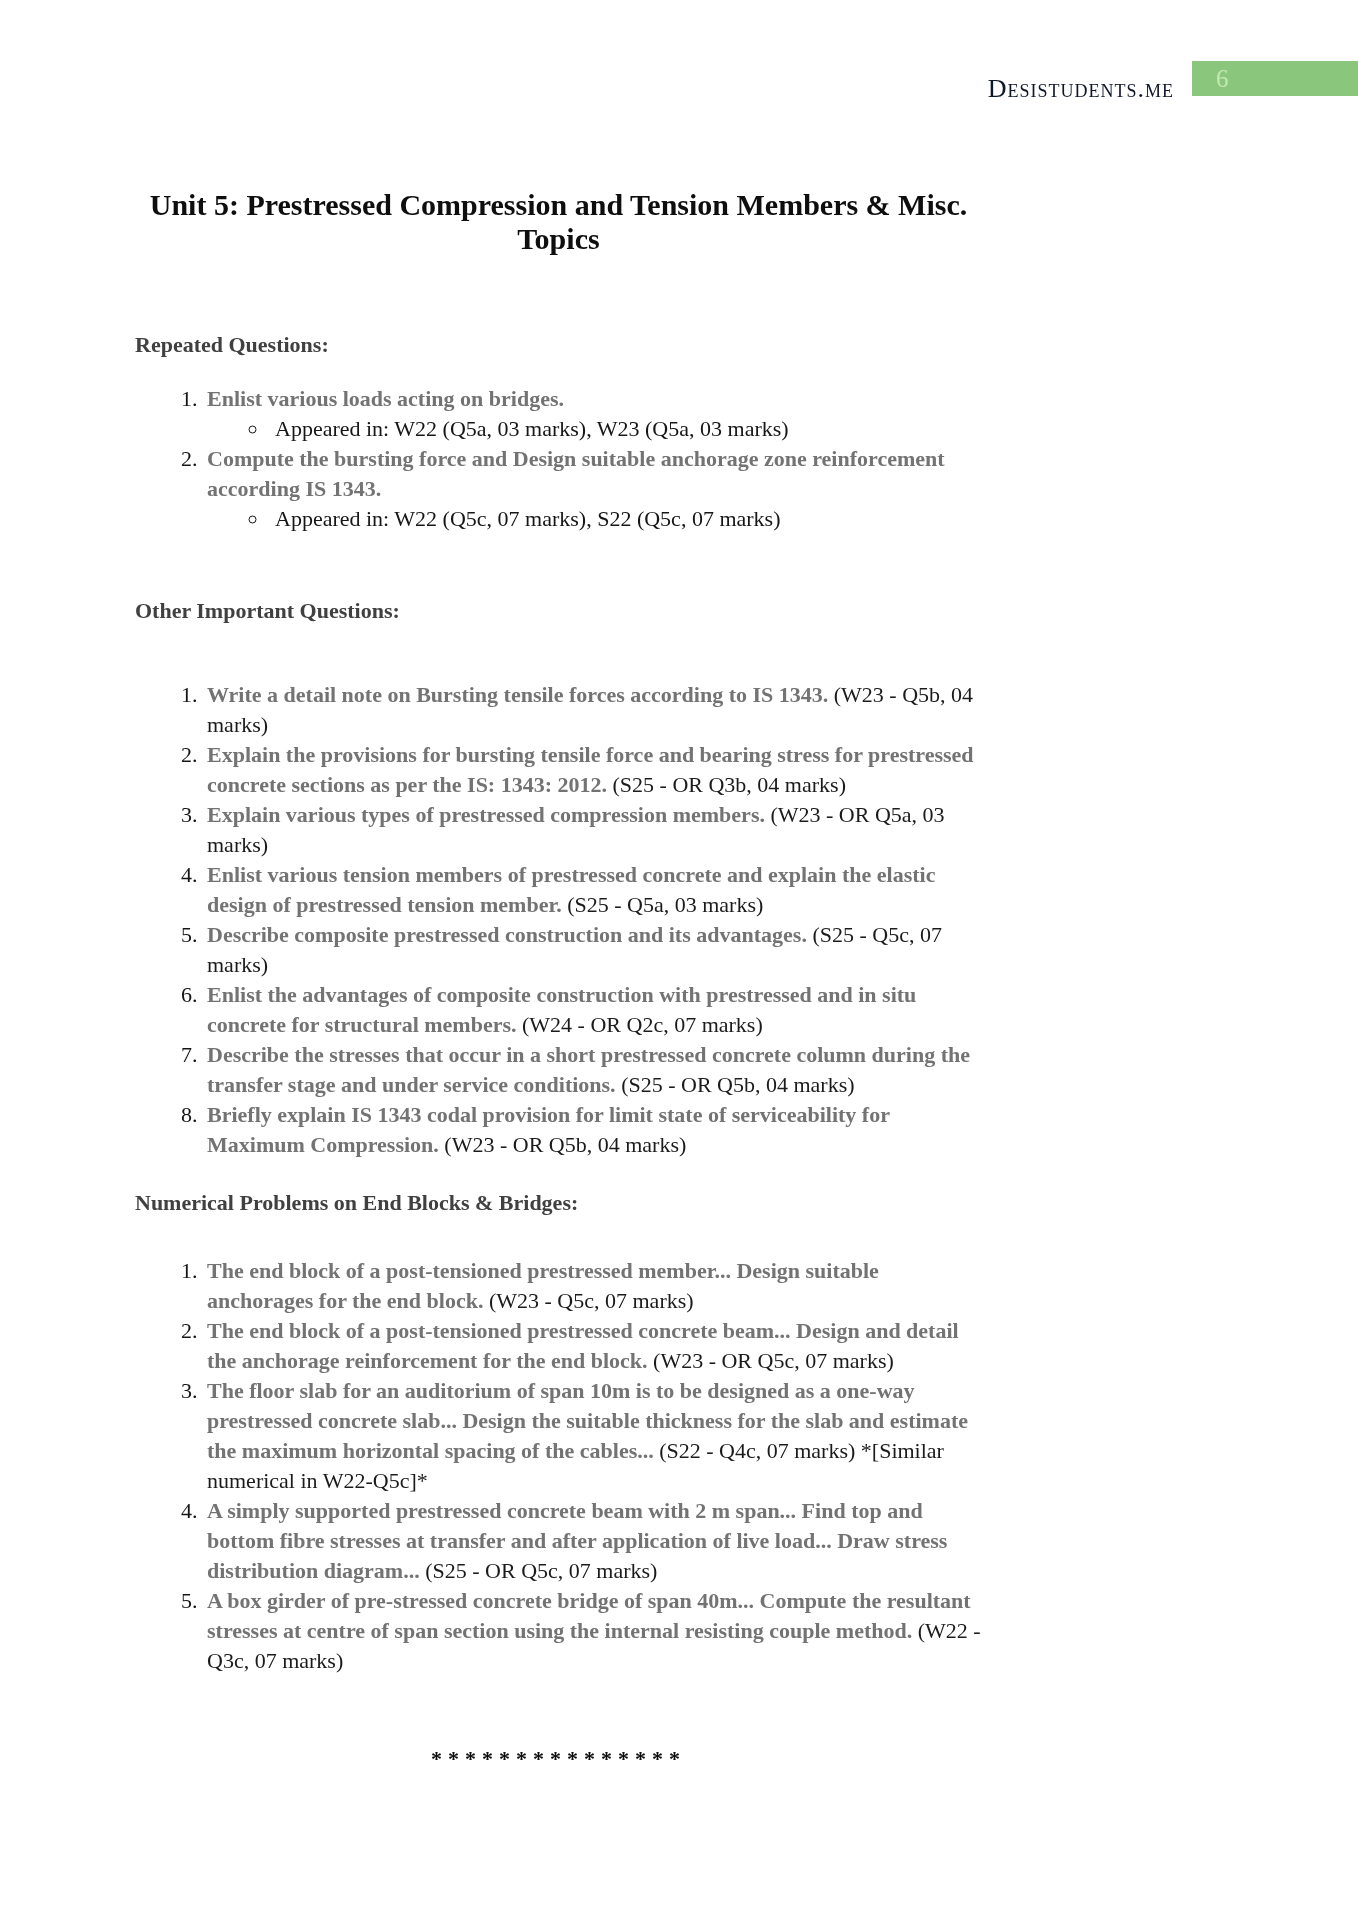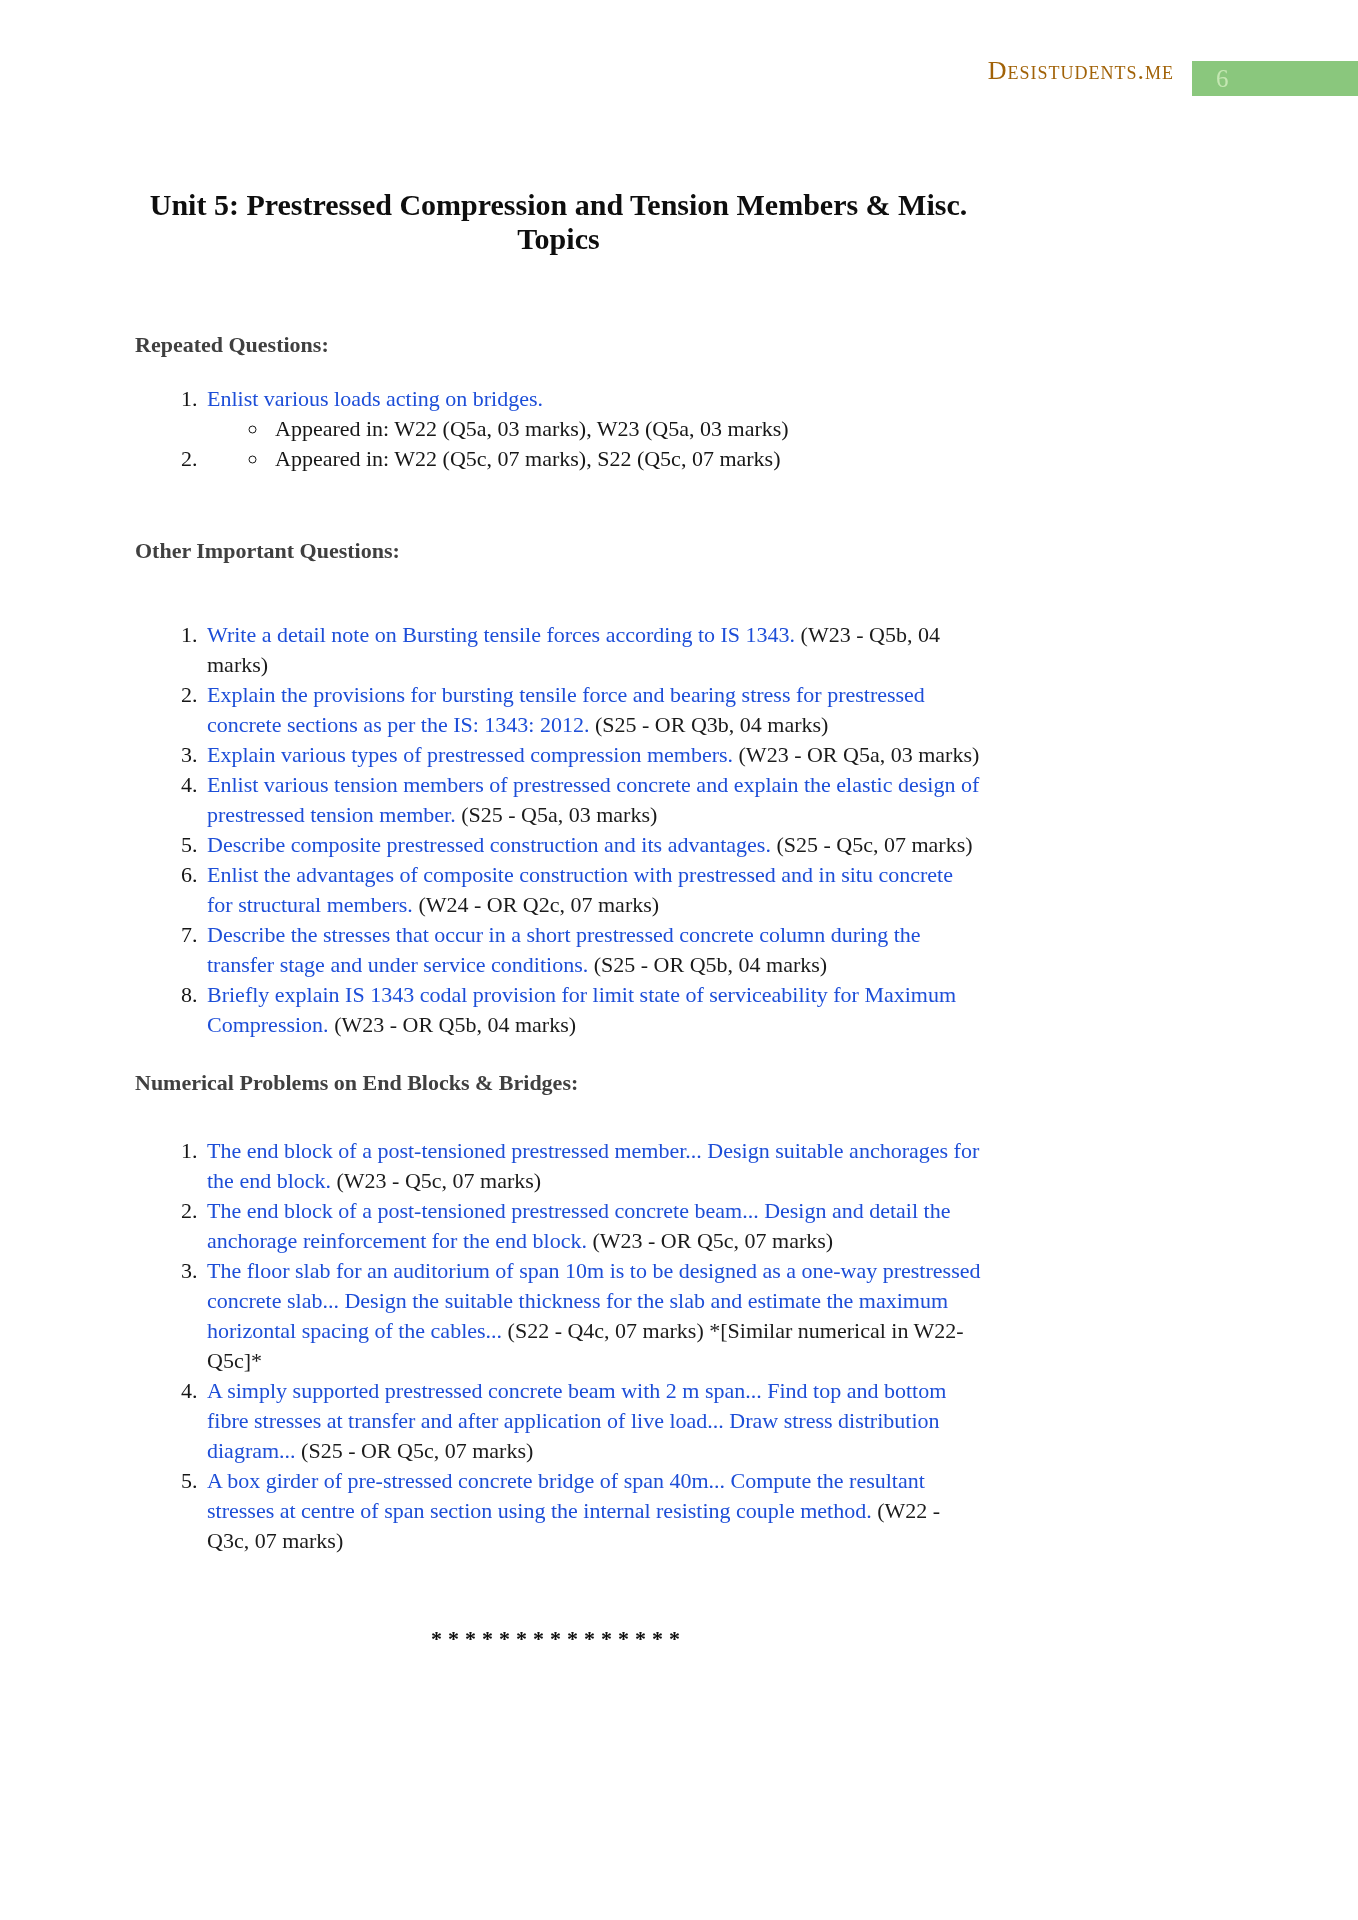--- a/index.html
+++ b/index.html
@@ -17,25 +17,25 @@
   .header {
     position: absolute;
     top: 56px;
     left: 0;
     right: 0;
     height: 40px;
   }
   .site-name {
     position: absolute;
     right: 184px;
-    top: 0;
+    top: 18px;
     font-variant: small-caps;
     font-size: 26px;
     letter-spacing: 1px;
-    color: #a16207;
+    color: #0f172a;
   }
   .page-badge {
     position: absolute;
     right: 0;
     top: 5px;
     width: 166px;
     height: 35px;
     background: #8ac77d;
   }
   .page-badge .num {
@@ -79,21 +79,21 @@
     line-height: 30px;
   }
   ol.qlist.gap-lg { margin-top: 56px; }
   ol.qlist.gap-md { margin-top: 40px; }
   ol.qlist > li {
     font-weight: 400;
     padding-left: 4px;
   }
   ol.qlist > li::marker { font-weight: 400; }
 
-  .qtext { font-weight: 400; color: #1d4ed8; }
+  .qtext { font-weight: 700; color: #737373; }
   .qref  { font-weight: 400; color: #1b1b1b; }
 
   ul.appeared {
     list-style: circle;
     padding-left: 62px;
     font-weight: 400;
   }
   ul.appeared > li {
     padding-left: 6px;
   }
@@ -123,20 +123,21 @@
 
   <h2 class="sec-heading first">Repeated Questions:</h2>
   <ol class="qlist">
     <li class="qitem">
       <span class="qtext">Enlist various loads acting on bridges.</span>
       <ul class="appeared">
         <li class="appeared-item">Appeared in: W22 (Q5a, 03 marks), W23 (Q5a, 03 marks)</li>
       </ul>
     </li>
     <li class="qitem">
+      <span class="qtext">Compute the bursting force and Design suitable anchorage zone reinforcement according IS 1343.</span>
       <ul class="appeared">
         <li class="appeared-item">Appeared in: W22 (Q5c, 07 marks), S22 (Q5c, 07 marks)</li>
       </ul>
     </li>
   </ol>
 
   <h2 class="sec-heading second">Other Important Questions:</h2>
   <ol class="qlist gap-lg">
     <li class="qitem">
       <span class="qtext">Write a detail note on Bursting tensile forces according to IS 1343.</span>

